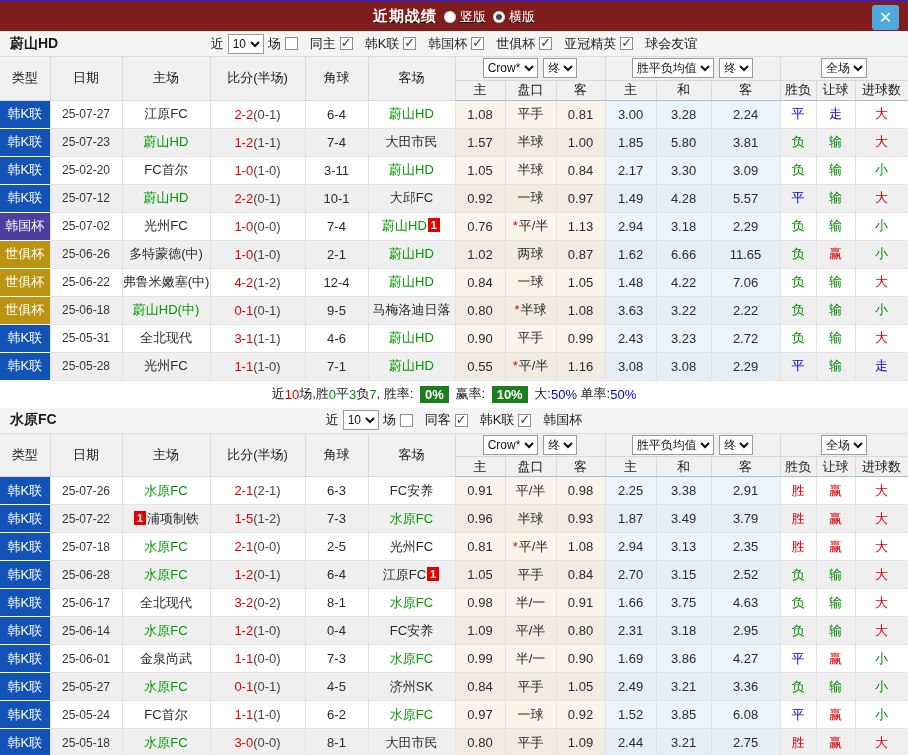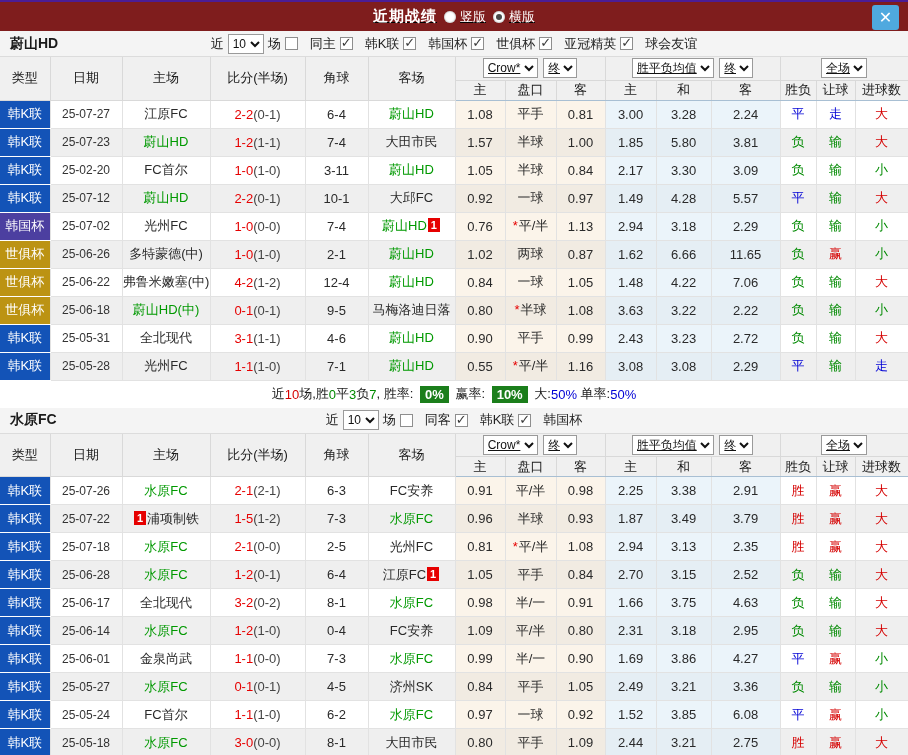--- a/index.html
+++ b/index.html
@@ -25,21 +25,21 @@
   .cb-label{display:inline-flex;align-items:center;gap:12px;cursor:pointer;font-size:13px;}
   .cb{display:inline-block;width:13px;height:13px;border:1px solid #8E8E8E;background:#fff;position:relative;}
   .cb.checked::after{content:"✓";position:absolute;left:0;top:-3px;font-size:13px;font-weight:bold;color:#3a3a3a;}
 
   
   table{width:908px;border-collapse:collapse;table-layout:fixed;}
   th{background:#F0F0F0;font-weight:normal;font-size:13px;color:#1a1a1a;
      border-right:1px solid #D9D9D9;border-bottom:1px solid #D9D9D9;overflow:hidden;white-space:nowrap;}
   tr.h1 th{height:23px;}
   tr.h2 th{height:20px;border-bottom:1px solid #A8BFD3;}
-  .grp select{margin:0 1px;text-decoration:underline;}
+  .grp select{margin:0 1px;}
   td{height:28px;text-align:center;vertical-align:middle;font-size:13px;color:#2a2a2a;
      border-right:1px solid #E2E2E2;border-bottom:1px solid #E2E2E2;overflow:hidden;white-space:nowrap;}
   tbody tr:nth-child(even){background:#EFEFEF;}
   tbody tr:nth-child(even) .col-odds{background:#F1EBE2;}
   tbody tr:nth-child(even) .col-avg{background:#E5EEF4;}
   .col-odds{background:#FBF4EA;}
   .col-avg{background:#EBF4FA;}
   .cell-type{color:#fff;border-bottom:1px solid #fff;font-size:13px;}
   .t-blue{background:#1353B7;}
   .t-purple{background:#4C3FA0;}

